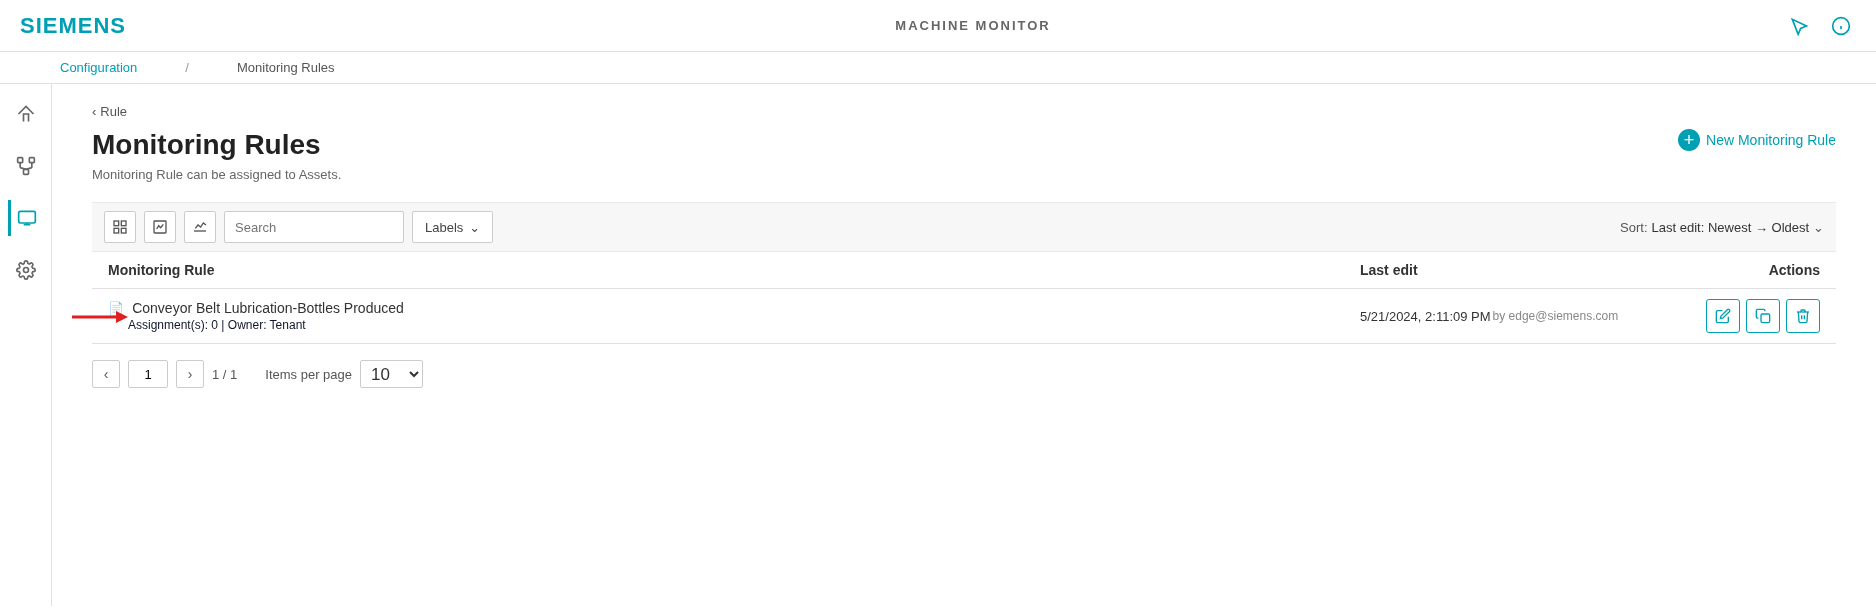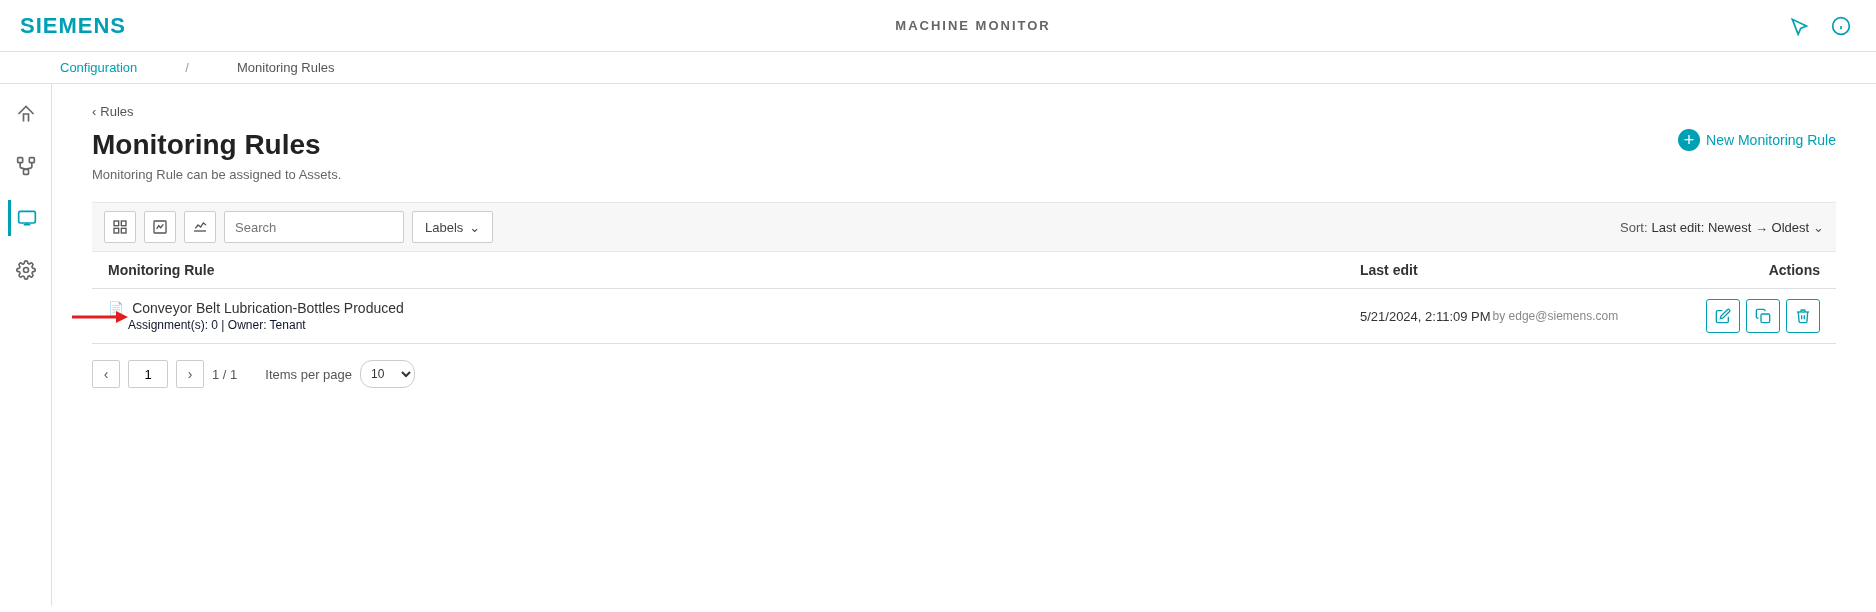--- a/index.html
+++ b/index.html
@@ -342,23 +342,23 @@
     }
     .page-total {
       color: #555;
     }
     .items-per-page-label {
       margin-left: 20px;
     }
     .items-per-page-select {
       height: 28px;
       border: 1px solid #ccc;
-      border-radius: 12px;
+      border-radius: 2px;
       padding: 0 6px;
-      font-size: 12px;
+      font-size: 17px;
       cursor: pointer;
       background: #fff;
       color: #333;
     }
   </style>
 </head>
 <body>
 
 <div class="top-header">
   <span class="logo">SIEMENS</span>
@@ -418,21 +418,21 @@
           <circle cx="12" cy="12" r="3"></circle>
           <path d="M19.4 15a1.65 1.65 0 0 0 .33 1.82l.06.06a2 2 0 0 1-2.83 2.83l-.06-.06a1.65 1.65 0 0 0-1.82-.33 1.65 1.65 0 0 0-1 1.51V21a2 2 0 0 1-4 0v-.09A1.65 1.65 0 0 0 9 19.4a1.65 1.65 0 0 0-1.82.33l-.06.06a2 2 0 0 1-2.83-2.83l.06-.06A1.65 1.65 0 0 0 4.68 15a1.65 1.65 0 0 0-1.51-1H3a2 2 0 0 1 0-4h.09A1.65 1.65 0 0 0 4.6 9a1.65 1.65 0 0 0-.33-1.82l-.06-.06a2 2 0 0 1 2.83-2.83l.06.06A1.65 1.65 0 0 0 9 4.68a1.65 1.65 0 0 0 1-1.51V3a2 2 0 0 1 4 0v.09a1.65 1.65 0 0 0 1 1.51 1.65 1.65 0 0 0 1.82-.33l.06-.06a2 2 0 0 1 2.83 2.83l-.06.06A1.65 1.65 0 0 0 19.4 9a1.65 1.65 0 0 0 1.51 1H21a2 2 0 0 1 0 4h-.09a1.65 1.65 0 0 0-1.51 1z"></path>
         </svg>
     </div>
   </div>
 
   <div class="content">
 
     <div class="back-link">
       <span>‹</span>
-      <span>Rules</span>
+      <span>Rule</span>
     </div>
 
     <div class="page-header-row">
       <div>
         <div class="page-title">Monitoring Rules</div>
       </div>
       <button class="new-rule-btn">
         <span class="plus-circle">+</span>
         <span>New Monitoring Rule</span>
       </button>

